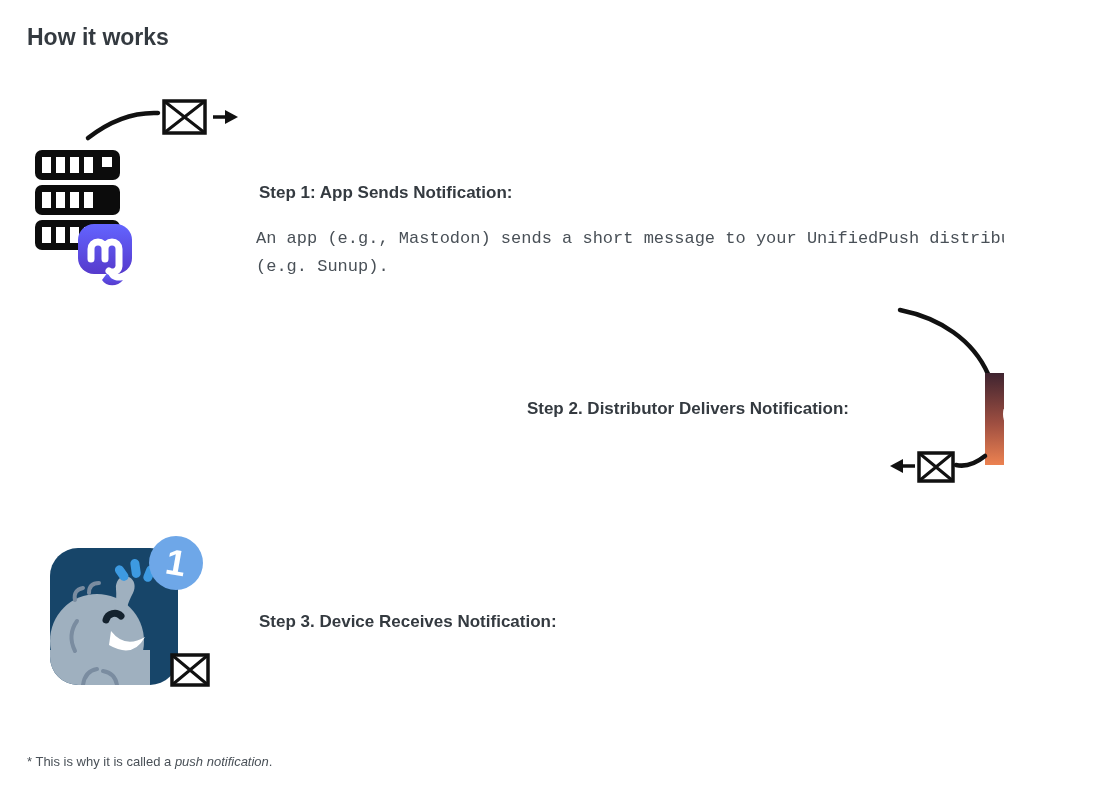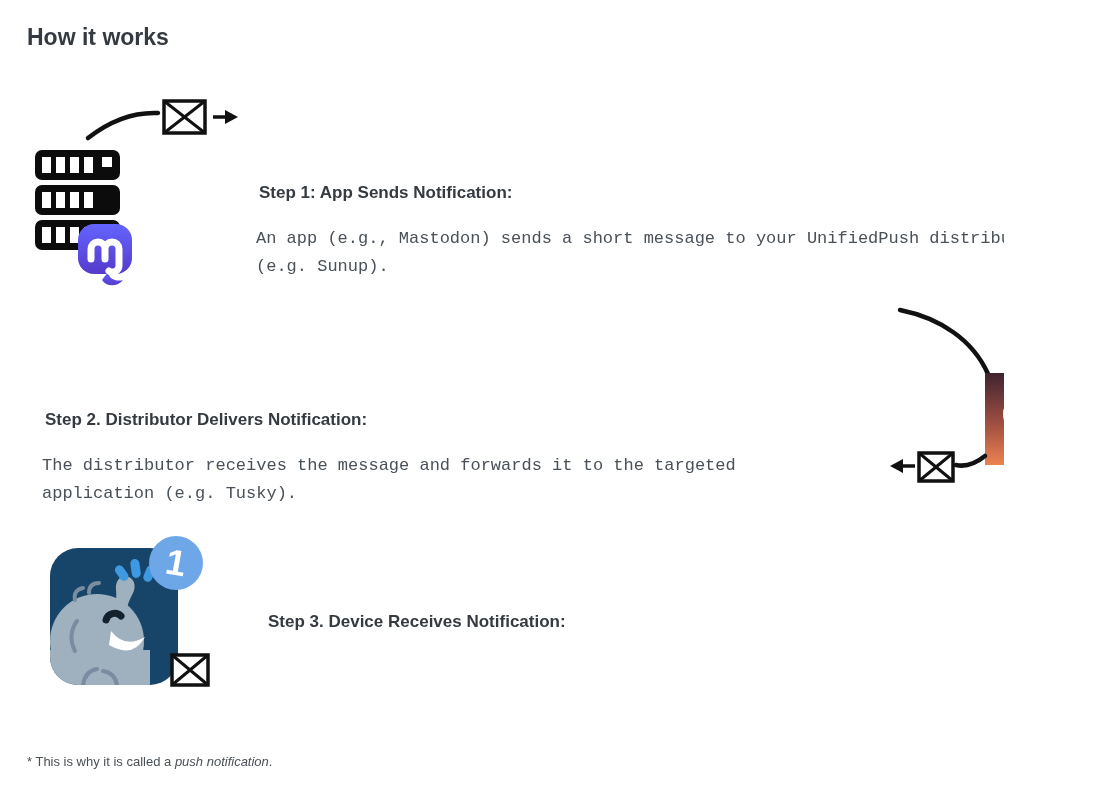--- a/index.html
+++ b/index.html
@@ -32,22 +32,22 @@
     margin: 18px;
     font-size: 17px;
     line-height: 28px;
   }
   .step-desc { margin: 15px; font-family: Liberation Mono, monospace; }
   .illus { position: absolute; }
   .illus-step1 { left: 27px;  top: 90px; }
   .illus-step2 { left: 875px; top: 300px; }
   .illus-step3 { left: 45px;  top: 525px; }
   .text-step1 { left: 241px; top: 161px; width: 860px; }
-  .text-step2 { left: 27px;  top: 388px; width: 840px; }
-  .text-step3 { left: 250px; top: 590px; width: 860px; }
+  .text-step2 { left: 27px;  top: 377px; width: 840px; text-align: right; }
+  .text-step3 { left: 241px; top: 590px; width: 860px; }
   .footnote {
     position: absolute;
     left: 27px;
     top: 735px;
     font-size: 13px;
     line-height: 28px;
     color: #495057;
   }
   .footnote em { font-style: italic; }
   svg text { font-family: "Liberation Sans", sans-serif; }
@@ -107,21 +107,20 @@
     </g>
   </svg>
 
   <div class="step-text text-step1">
     <p class="step-title">Step 1: App Sends Notification:</p>
     <p class="step-desc">An app (e.g., Mastodon) sends a short message to your UnifiedPush distributor (e.g. Sunup).</p>
   </div>
 
   <div class="step-text text-step2">
     <p class="step-title">Step 2. Distributor Delivers Notification:</p>
-    <p class="step-desc">The distributor receives the message and forwards it to the targeted application (e.g. Tusky).</p>
   </div>
 
   <svg class="illus illus-step2" width="215" height="190" viewBox="0 0 215 190">
     <defs>
       <linearGradient id="sunupGrad" x1="0" y1="0" x2="0" y2="1">
         <stop offset="0" stop-color="#3f2430"></stop>
         <stop offset="0.55" stop-color="#9f4f41"></stop>
         <stop offset="1" stop-color="#ec8251"></stop>
       </linearGradient>
       <mask id="sunMask">

